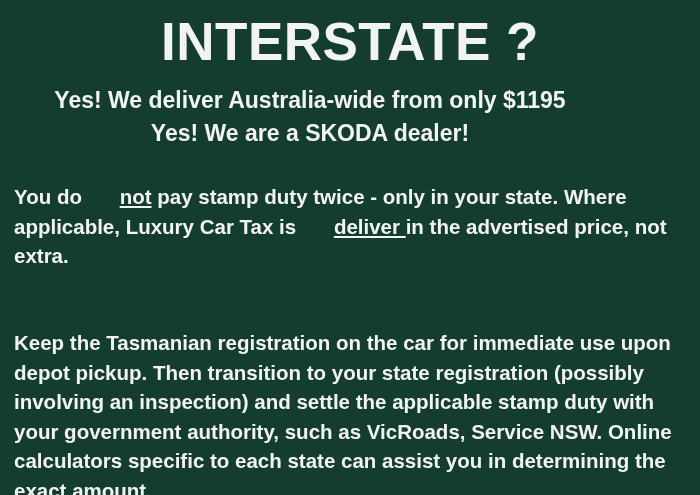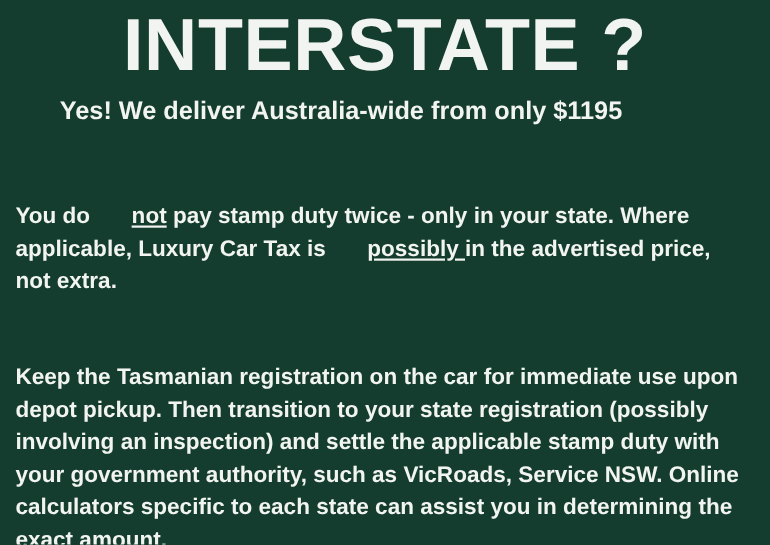--- a/index.html
+++ b/index.html
@@ -22,21 +22,21 @@
   }
   .headline {
     position: absolute;
     top: 12px;
     left: 0;
     width: 700px;
     text-align: center;
     color: #f1f4f0;
     font-family: "Liberation Sans", sans-serif;
     font-weight: bold;
-    font-size: 67px;
+    font-size: 53px;
     line-height: 60px;
     letter-spacing: 0.5px;
     white-space: nowrap;
   }
   .subline {
     position: absolute;
     left: 0;
     width: 620px;
     text-align: center;
     color: #f1f4f0;
@@ -70,22 +70,23 @@
 </style>
 </head>
 <body>
 
 <div class="banner">
 
   <div class="headline">INTERSTATE ?</div>
 
   <div class="subline subline-1">Yes! We deliver Australia-wide from only $1195</div>
 
+  <div class="subline subline-2">Yes! We are a SKODA dealer!</div>
 
   <div class="body-block para-1">
-    <span>You do </span><span class="u">not</span><span> pay stamp duty twice - only in your state. Where applicable, Luxury Car Tax is </span><span class="u">possibly </span><span>in the advertised price, not extra.</span>
+    <span>You do </span><span class="u">not</span><span> pay stamp duty twice - only in your state. Where applicable, Luxury Car Tax is </span><span class="u">deliver </span><span>in the advertised price, not extra.</span>
   </div>
 
   <div class="body-block para-2">
     <span>Keep the Tasmanian registration on the car for immediate use upon depot pickup. Then transition to your state registration (possibly involving an inspection) and settle the applicable stamp duty with your government authority, such as VicRoads, Service NSW. Online calculators specific to each state can assist you in determining the exact amount.</span>
   </div>
 
 </div>
 
 </body></html>

